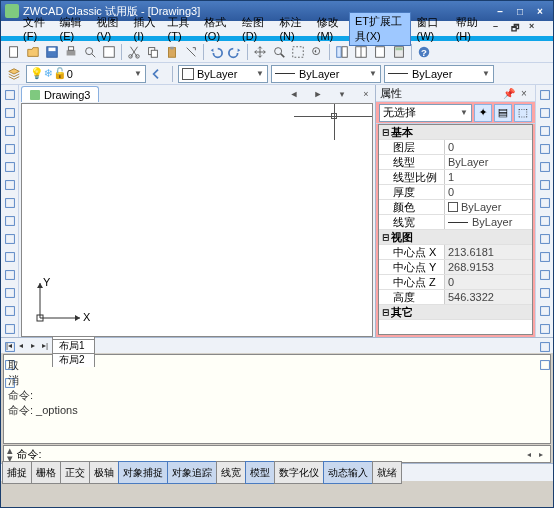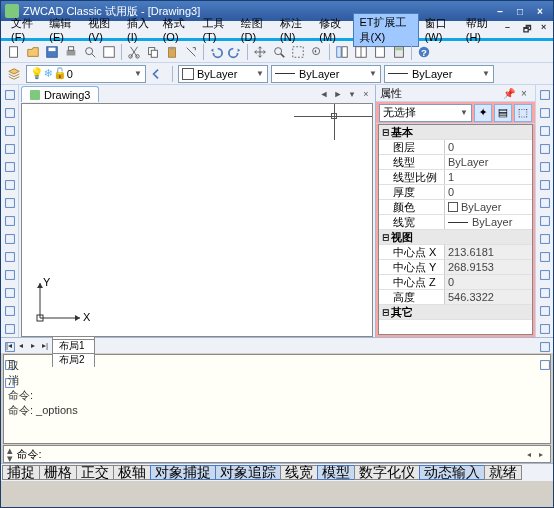--- a/index.html
+++ b/index.html
@@ -1,38 +1,38 @@
 <!DOCTYPE html>
 <html><head>
 <meta charset="utf-8">
 <style>
 *{box-sizing:border-box;margin:0;padding:0;font-family:"Microsoft YaHei",SimSun,Arial,sans-serif;font-size:11px;user-select:none}
 body{background:#d4d0c8;width:554px;height:508px;overflow:hidden;border:1px solid #1a3e6e}
 .titlebar{height:20px;background:linear-gradient(#4a7bc0,#2e5a9e);color:#fff;display:flex;align-items:center;padding:0 4px;font-size:11px}
 .titlebar .icon{width:14px;height:14px;margin-right:4px;background:#7fc97f;border-radius:2px}
 .titlebar .t{flex:1}
 .titlebar .wbtn{width:18px;height:14px;display:flex;align-items:center;justify-content:center;margin-left:2px;cursor:pointer;color:#fff;font-weight:bold;font-size:10px}
-.menubar{height:20px;background:#eef2f8;display:flex;align-items:center;padding:0 4px;border-bottom:3px solid #0ea5e9}
+.menubar{height:20px;background:#eef2f8;display:flex;align-items:center;padding:0 16px;border-bottom:5px solid #0ea5e9}
 .menubar span{padding:2px 6px;cursor:pointer}
 .menubar .hl{background:#9ec8ff;border:1px solid #4a7bc0;padding:1px 5px}
 .mdi{margin-left:auto;display:flex;gap:4px}
 .mdi span{width:14px;cursor:pointer;text-align:center;font-weight:bold;font-size:9px;color:#333}
 .toolbar{height:22px;background:#eef2f8;display:flex;align-items:center;padding:0 4px;gap:1px;border-bottom:1px solid #c8d4e8}
 .tbtn{width:18px;height:18px;display:flex;align-items:center;justify-content:center;cursor:pointer;border:1px solid transparent;color:#444}
 .tbtn svg{width:14px;height:14px}
 .sep{width:1px;height:16px;background:#a8b8d0;margin:0 2px}
 .layerbar{height:22px;background:#eef2f8;display:flex;align-items:center;padding:0 4px;gap:3px;border-bottom:1px solid #c8d4e8}
 .combo{height:18px;border:1px solid #7f9db9;background:#fff;display:flex;align-items:center;padding:0 3px;font-size:10px}
 .combo .dd{margin-left:auto;font-size:8px;color:#555}
 .swatch{width:12px;height:12px;border:1px solid #555;margin-right:3px}
 .mainrow{display:flex;height:252px}
 .lefttools{width:18px;background:#eef2f8;display:flex;flex-direction:column;align-items:center;padding:2px 0;gap:2px;border-right:1px solid #c8d4e8}
 .lefttools .tbtn{width:16px;height:16px}
 .drawarea{flex:1;display:flex;flex-direction:column;background:#eef2f8}
-.dtabrow{display:flex;align-items:center;height:18px;padding:0 2px;gap:0}
+.dtabrow{display:flex;align-items:center;height:18px;padding:0 2px;gap:10px}
 .dtab{height:16px;border:1px solid #8ab0e0;border-bottom:none;background:#fff;padding:1px 8px;display:flex;align-items:center;font-size:10px;border-radius:3px 3px 0 0}
 .dtab .dicn{width:10px;height:10px;background:#7fc97f;margin-right:4px;border-radius:1px}
 .dtabrow .grow{flex:1}
 .dtabrow .nav{width:14px;text-align:center;cursor:pointer;font-size:9px;color:#555}
 .canvas{flex:1;background:#fff;border:1px solid #888;margin:0 2px;position:relative;overflow:hidden}
 .cross-h{position:absolute;top:12px;left:272px;width:80px;height:1px;background:#555}
 .cross-v{position:absolute;top:0;left:312px;width:1px;height:36px;background:#555}
 .cross-b{position:absolute;top:9px;left:309px;width:6px;height:6px;border:1px solid #555}
 .ucs{position:absolute;bottom:6px;left:8px;font-size:10px;color:#333}
 .proppanel{width:160px;background:#fca5a5;border-left:1px solid #a8b8d0;display:flex;flex-direction:column}
@@ -53,43 +53,43 @@
 .modelrow{height:16px;background:#eef2f8;display:flex;align-items:center;padding:0 2px;border-top:1px solid #a8b8d0;font-size:10px}
 .modelrow .nav{width:12px;text-align:center;cursor:pointer;font-size:8px;color:#333}
 .mtab{padding:0 6px;height:14px;display:flex;align-items:center;border:1px solid #888;border-bottom:none;margin-left:1px;background:#fff;cursor:pointer;font-size:10px}
 .mtab.act{background:#fff;font-weight:bold}
 .cmdhist{height:90px;background:#fffff8;border:1px solid #888;margin:1px 2px;padding:3px 4px;font-family:SimSun,monospace;font-size:11px;color:#333;overflow:auto}
 .cmdline{height:18px;display:flex;align-items:center;margin:0 2px;border:1px solid #888;background:#fffff8;padding:0 3px;font-family:SimSun,monospace;font-size:11px}
 .cmdline .grow{flex:1}
 .cmdline .nav{width:12px;text-align:center;cursor:pointer;font-size:8px;color:#555}
 .statusbar{height:18px;background:#eef2f8;display:flex;align-items:center;padding:0 2px;border-top:1px solid #a8b8d0;font-size:10px;gap:0}
 .statusbar .coords{width:155px;padding-left:2px}
-.stbtn{height:15px;padding:0 4px;border:1px solid #888;background:#e8e8e8;margin-left:-1px;cursor:pointer;display:flex;align-items:center;font-size:14px}
+.stbtn{height:23px;padding:0 4px;border:1px solid #888;background:#e8e8e8;margin-left:-1px;cursor:pointer;display:flex;align-items:center;font-size:10px}
 .stbtn.on{background:#c8d8ef;border-color:#4a7bc0}
 .clrsq{display:inline-block;width:10px;height:10px;border:1px solid #555;margin-right:3px;vertical-align:middle}
 .linesw{display:inline-block;width:20px;height:1px;background:#333;margin-right:4px;vertical-align:middle}
 </style>
 </head>
 <body>
 
 <div class="titlebar">
   <div class="icon"></div>
   <div class="t">ZWCAD Classic 试用版 - [Drawing3]</div>
   <div class="wbtn">–</div>
   <div class="wbtn">□</div>
   <div class="wbtn">×</div>
 </div>
 
 <div class="menubar" id="menubar">
   <span>文件(F)</span>
     <span>编辑(E)</span>
     <span>视图(V)</span>
     <span>插入(I)</span>
+    <span>工具(T)</span>
     <span>格式(O)</span>
-    <span>工具(T)</span>
     <span>绘图(D)</span>
     <span>标注(N)</span>
     <span>修改(M)</span>
     <span class="hl">ET扩展工具(X)</span>
     <span>窗口(W)</span>
     <span>帮助(H)</span>
     <div class="mdi">
     <span>–</span>
     <span>🗗</span>
     <span>×</span>

